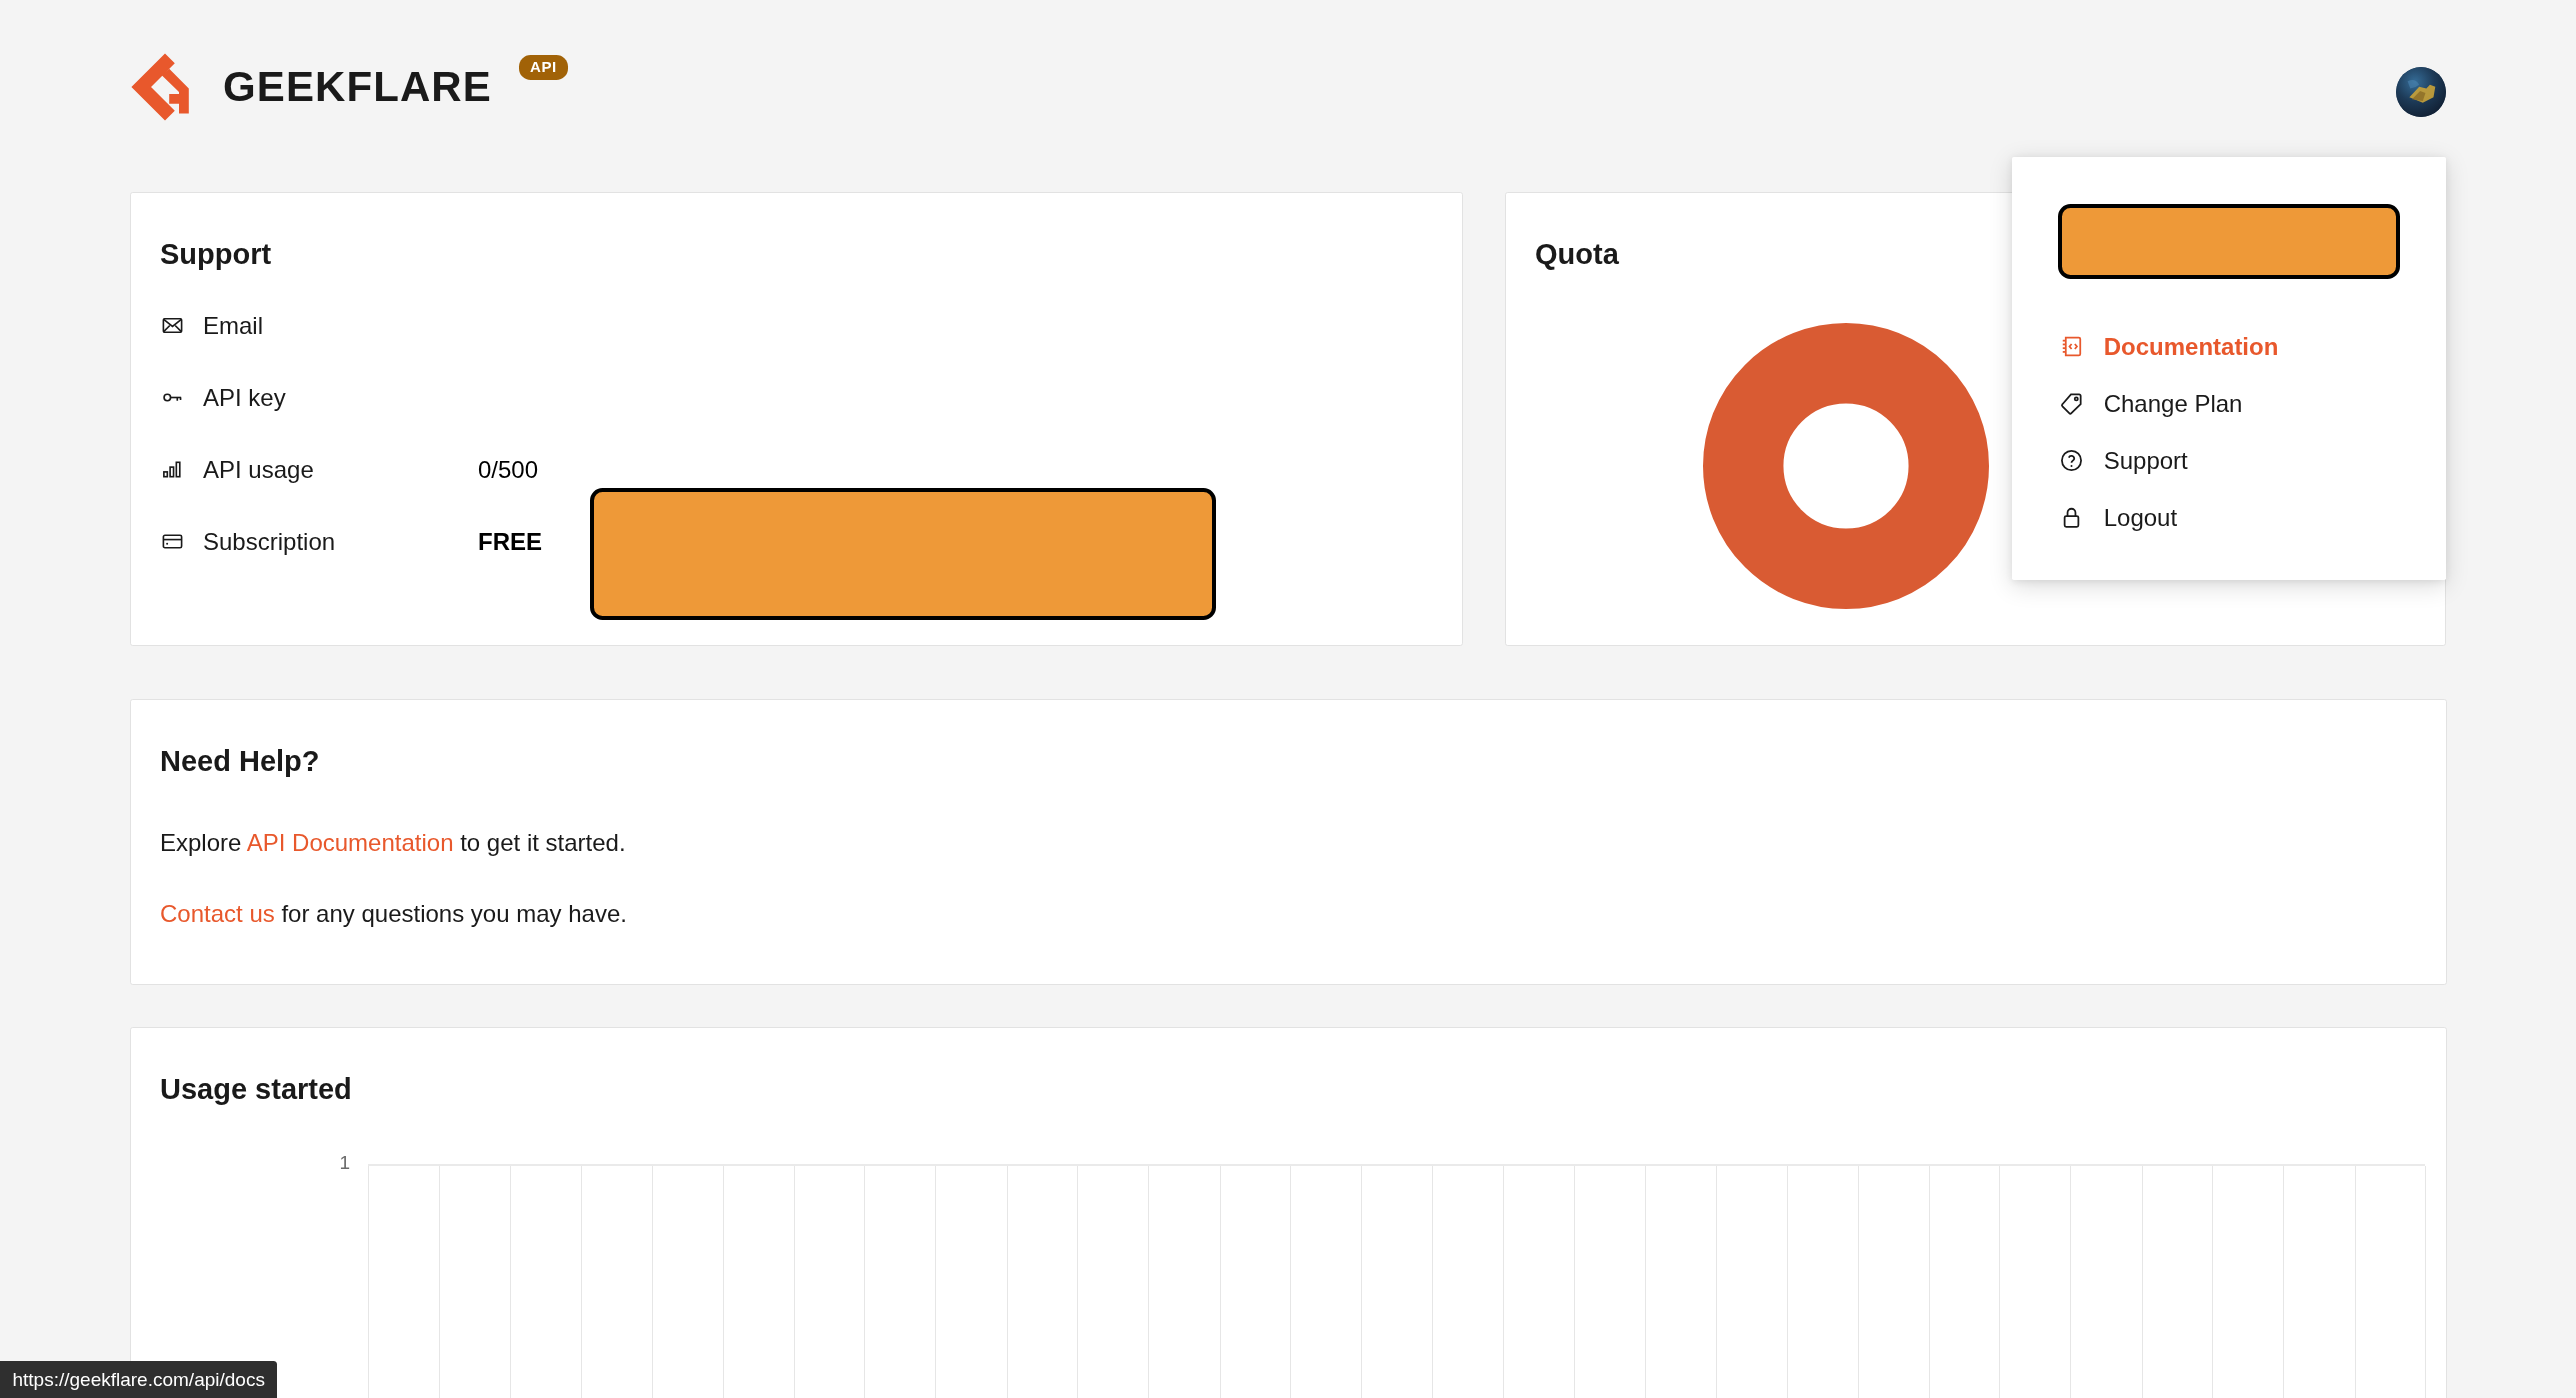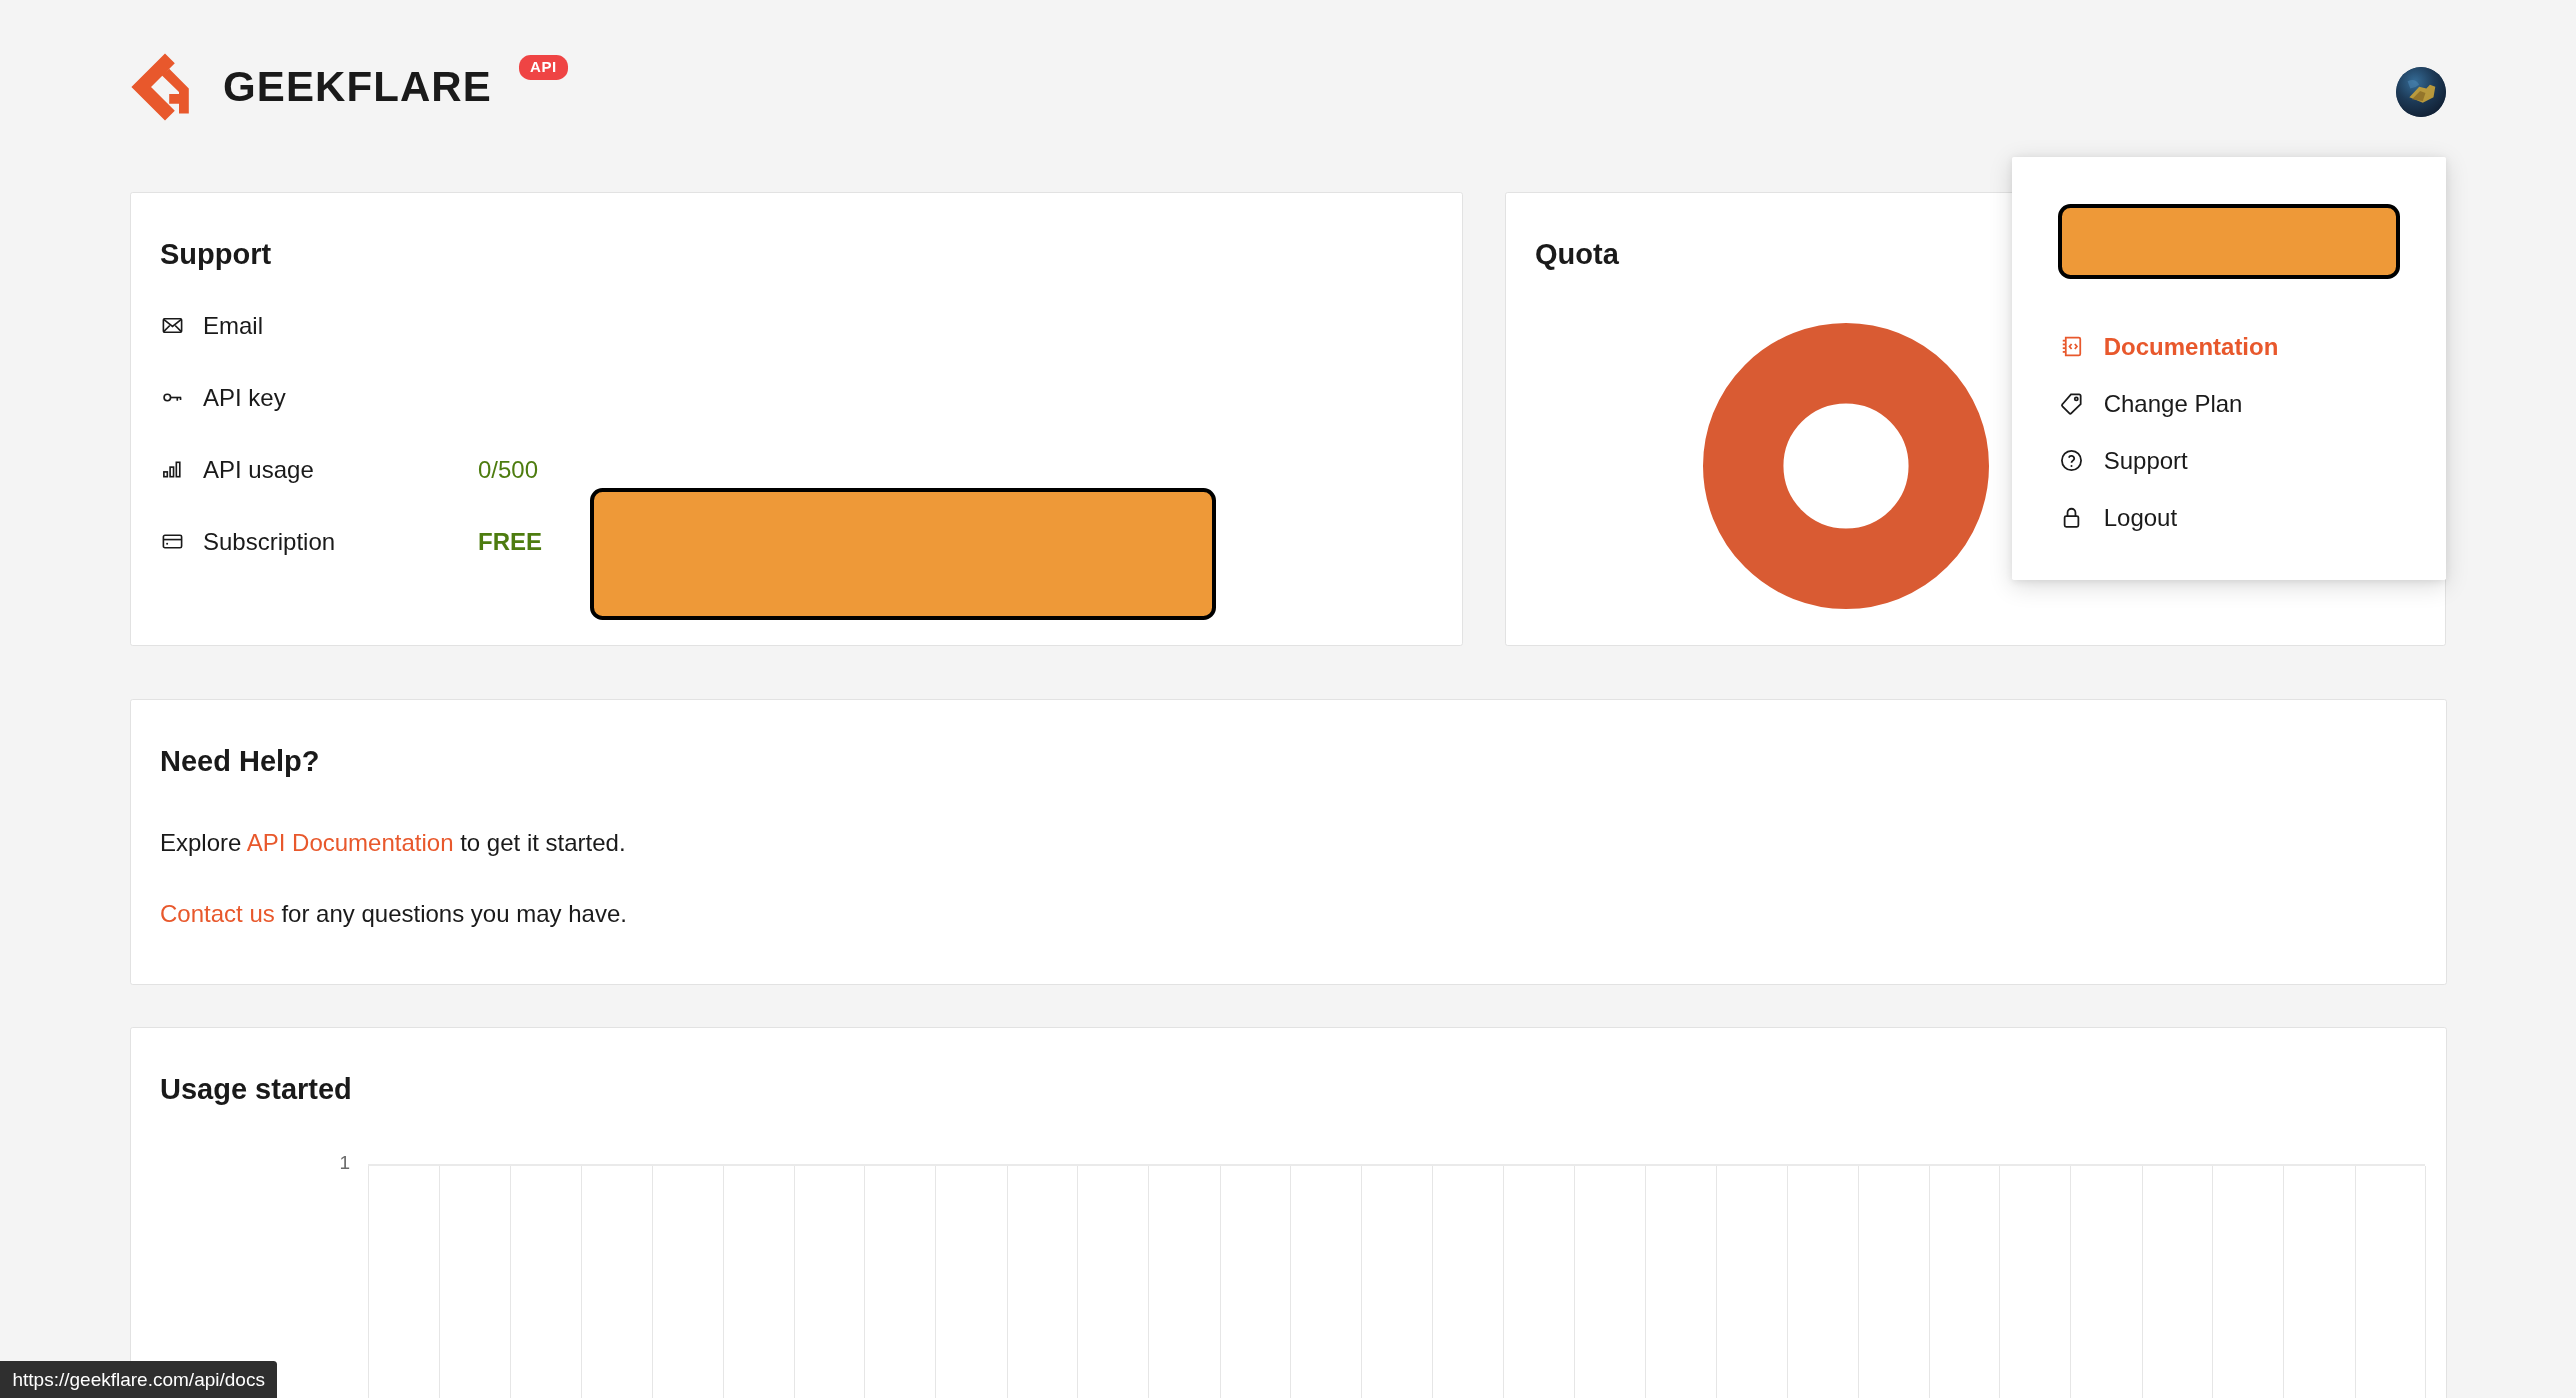--- a/index.html
+++ b/index.html
@@ -47,21 +47,21 @@
     font-weight: 700;
     letter-spacing: 1.1px;
     color: #1A1A1A;
     line-height: 1;
   }
 
   .api-badge {
     position: relative;
     top: -19.7px;
     left: 3.6px;
-    background: #ef4444;
+    background: #a16207;
     color: #FFFFFF;
     font-size: 15px;
     font-weight: 700;
     letter-spacing: 0.5px;
     padding: 4.5px 11.6px 5.4px;
     border-radius: 11.6px;
     line-height: 1;
   }
 
   .avatar {
@@ -113,21 +113,21 @@
     width: 318px;
     flex: 0 0 318px;
     padding-top: 3.6px;
   }
   .acct-icon {
     width: 24px; height: 24px;
     flex: 0 0 24px;
     display: flex; align-items: center; justify-content: center;
   }
   .acct-label-text { font-size: 24px; color: #1A1A1A; line-height: 1.1; }
-  .acct-value { font-size: 24px; color: #4d7c0f; line-height: 1.1; padding-top: 3.6px; }
+  .acct-value { font-size: 24px; color: #000000; line-height: 1.1; padding-top: 3.6px; }
   .acct-value.bold { font-weight: 700; }
 
   .redaction {
     background: #EE9938;
     border: 4.5px solid #000000;
     border-radius: 12.5px;
   }
   #email-redaction {
     position: absolute;
     left: 459px;

